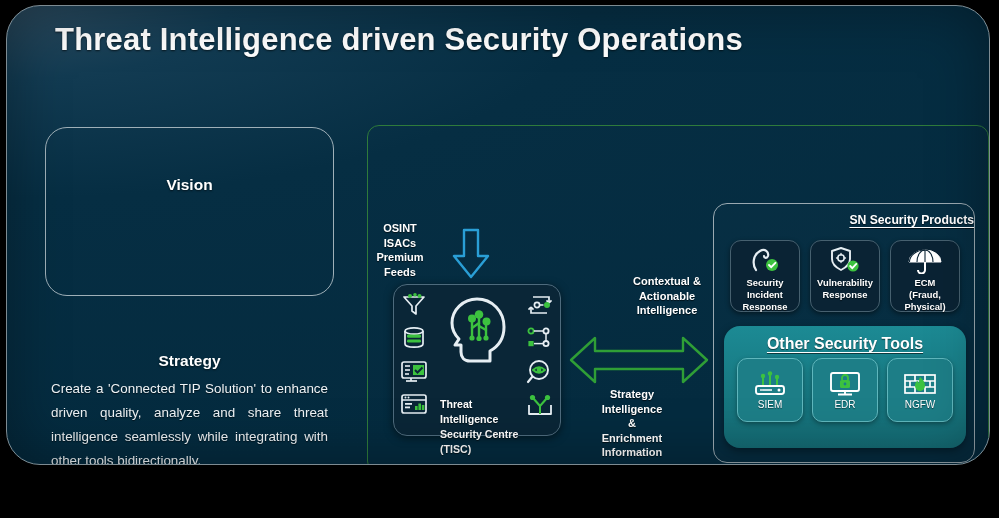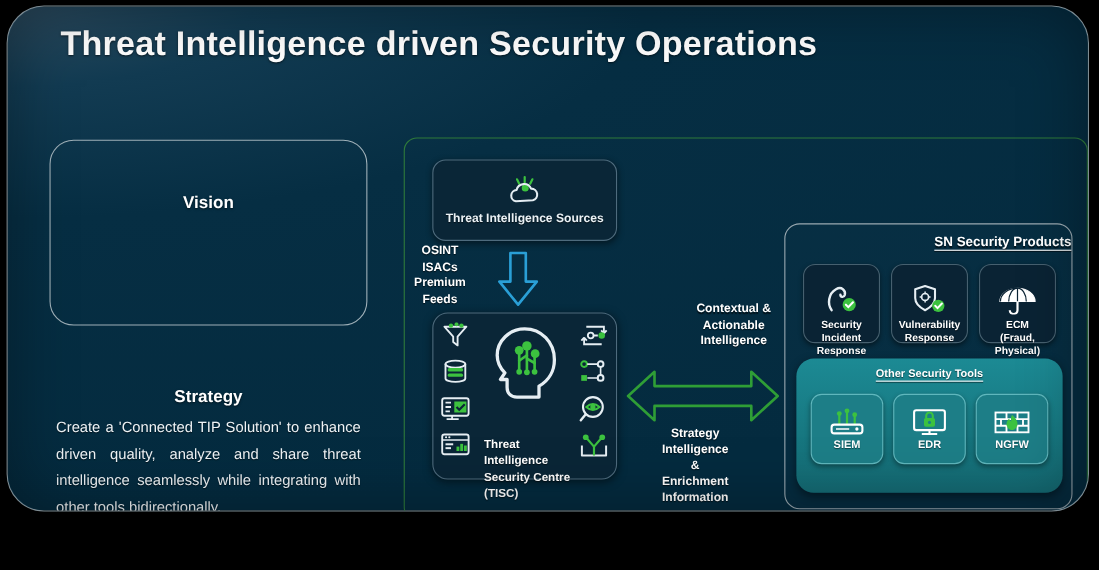--- a/index.html
+++ b/index.html
@@ -215,21 +215,21 @@
     width: 230px;
     display:flex; justify-content:space-between;
   }
   .prod-card {
     width: 70px; height: 72px;
     background: #0a2334;
     border: 1px solid #46606f;
     border-radius: 11px;
     display:flex; flex-direction:column;
     align-items:center; justify-content:flex-start;
-    padding-top: 17px;
+    padding-top: 5px;
     box-shadow: 0 2px 5px rgba(0,0,0,.45);
   }
   .prod-card .lbl {
     margin-top: 3px;
     color:#ffffff;
     font-size: 9.4px;
     font-weight:bold;
     line-height:1.25;
     text-align:center;
     text-shadow: 0 1px 1px rgba(0,0,0,.6);
@@ -241,42 +241,42 @@
     left: 10px; top: 122px;
     width: 242px; height: 122px;
     background: linear-gradient(180deg,#1c8a94 0%, #177881 55%, #146a73 100%);
     border-radius: 16px;
     box-shadow: 0 3px 8px rgba(0,0,0,.4);
   }
   .tools-head {
     position:absolute; left:0; right:0; top: 9px;
     text-align:center;
     color:#ffffff;
-    font-weight:bold; font-size:10px;
+    font-weight:bold; font-size:16px;
     text-decoration: underline;
     text-underline-offset: 3px;
     text-shadow: 0 1px 1px rgba(0,0,0,.55);
   }
   .tools-row {
     position:absolute; left: 13px; top: 32px;
     width: 216px;
     display:flex; justify-content:space-between;
   }
   .tool-card {
     width: 66px; height: 64px;
     background: #1d7e87;
     border: 1px solid #5fb7bd;
     border-radius: 10px;
     display:flex; flex-direction:column;
     align-items:center; justify-content:center;
     gap: 2px;
     box-shadow: 0 2px 5px rgba(0,0,0,.35);
   }
   .tool-card .lbl {
-    color:#ffffff; font-size:10px; font-weight:bold;
+    color:#ffffff; font-size:10px; font-weight:normal;
     text-shadow: 0 1px 1px rgba(0,0,0,.5);
   }
   svg { display:block; }
 </style>
 </head>
 <body>
 
 <div id="slide">
   <div class="panel">
 
@@ -286,34 +286,20 @@
       <div class="sec-head">Vision</div>
     </div>
 
     <div class="strategy-box">
       <div class="sec-head">Strategy</div>
       <div class="sec-body">Create a 'Connected TIP Solution' to enhance driven quality, analyze and share threat intelligence seamlessly while integrating with other tools bidirectionally.</div>
     </div>
 
     <div class="diagram"></div>
 
-    <div class="tis-box">
-      <span>
-        <svg width="40" height="30" viewBox="0 0 40 30">
-          <g stroke="#3cc23f" stroke-width="2" stroke-linecap="round">
-            <line x1="20" y1="2" x2="20" y2="7"></line>
-            <line x1="13" y1="4" x2="15" y2="8"></line>
-            <line x1="27" y1="4" x2="25" y2="8"></line>
-          </g>
-          <circle cx="20.5" cy="12" r="3.2" fill="#3cc23f"></circle>
-          <path d="M12 24 a5.2 5.2 0 0 1 0.6 -10.3 a7 7 0 0 1 13.2 -1.2 a5.4 5.4 0 0 1 1.6 10.6 z" fill="none" stroke="#e4edf2" stroke-width="1.9" stroke-linejoin="round"></path>
-        </svg>
-      </span>
-      <span class="cap">Threat Intelligence Sources</span>
-    </div>
 
     <div class="osint">
       <div>OSINT</div>
       <div>ISACs</div>
       <div>Premium</div>
       <div>Feeds</div>
     </div>
 
     <div class="down-arrow">
       <svg width="42" height="52" viewBox="0 0 42 52">

